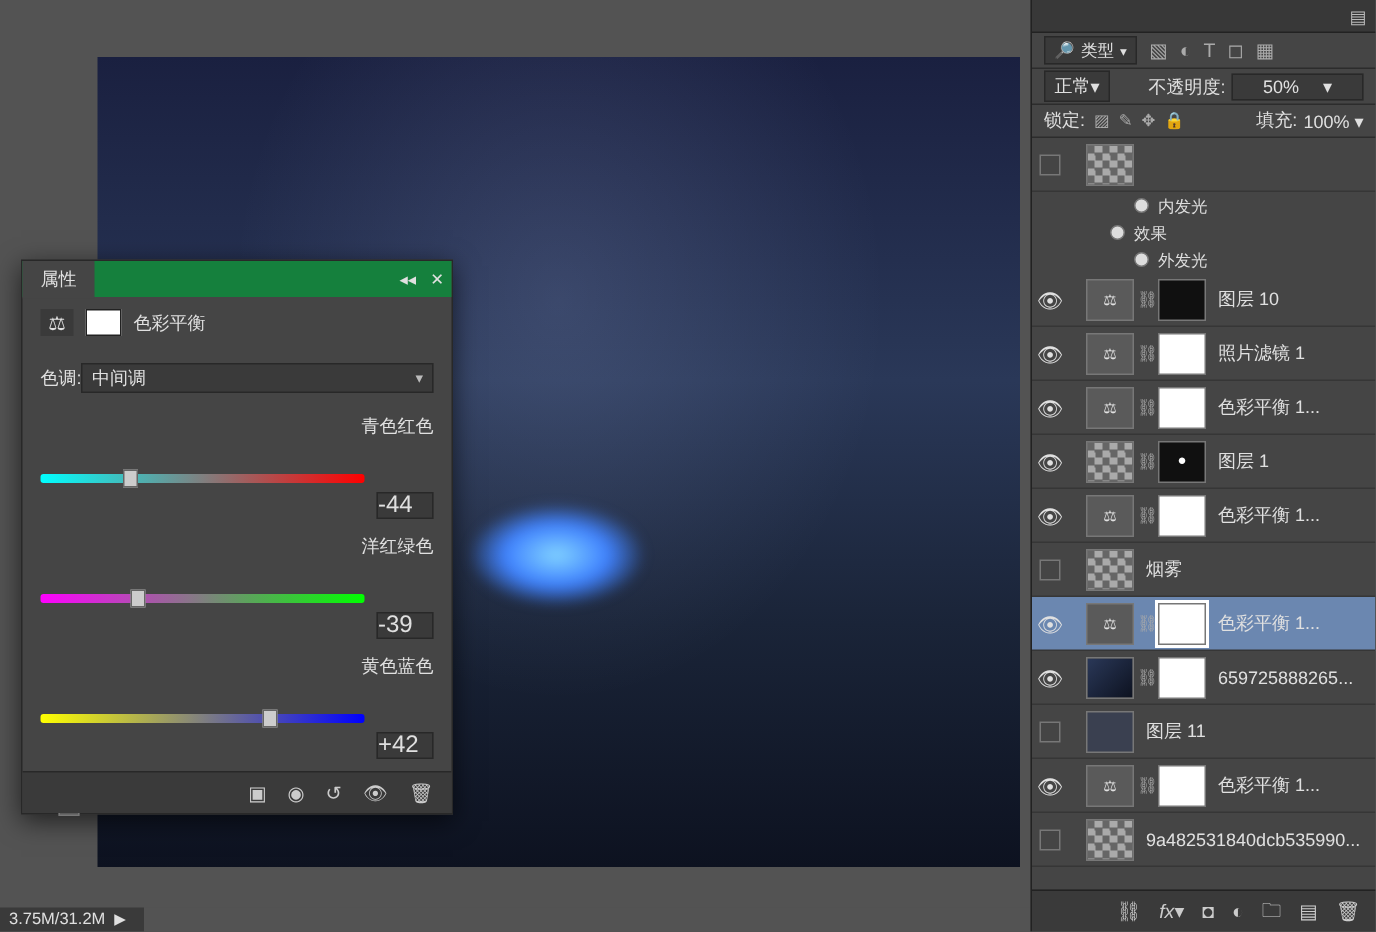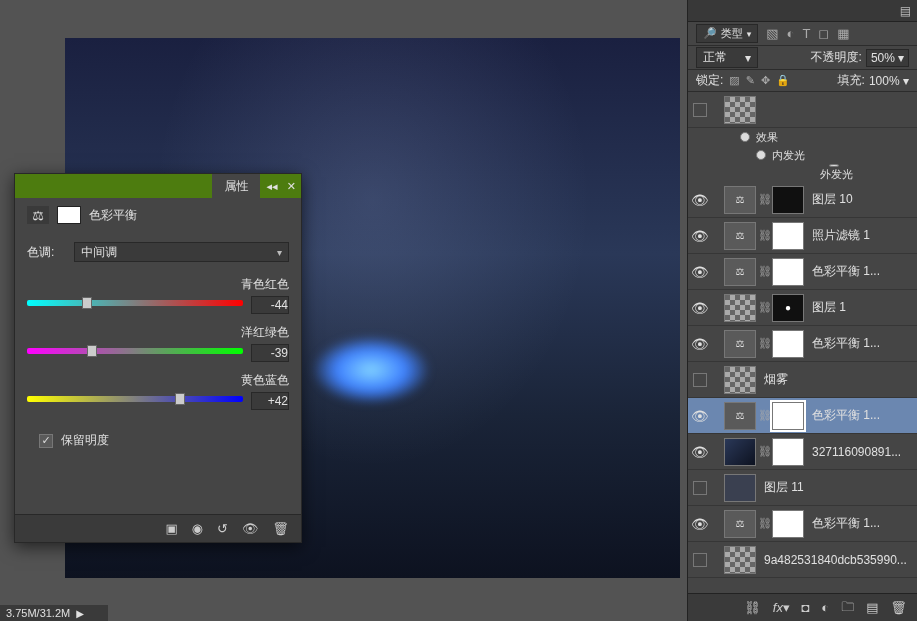--- a/index.html
+++ b/index.html
@@ -5,60 +5,60 @@
   * { box-sizing: border-box; margin: 0; padding: 0; font-family: "Microsoft YaHei", Arial, sans-serif; }
   body { background: #535353; width: 917px; height: 621px; overflow: hidden; position: relative; font-size: 12px; color: #e0e0e0; }
   
   .canvas-area { position: absolute; left: 0; top: 0; width: 687px; height: 605px; background: #535353; }
   .canvas-img { position: absolute; left: 65px; top: 38px; width: 615px; height: 540px; background: linear-gradient(180deg, #1a2040 0%, #2a3858 40%, #1a2438 70%, #0d1220 100%); overflow: hidden; }
   .canvas-img::before { content:""; position:absolute; left:40%; top:55%; width:120px; height:70px; background: radial-gradient(ellipse, #7fd4ff 0%, #3a7fff 40%, transparent 70%); filter: blur(4px); }
   .canvas-img::after { content:""; position:absolute; left:0; top:0; width:100%; height:100%; background: radial-gradient(ellipse at 50% 30%, rgba(180,200,255,0.15) 0%, transparent 50%); }
 
   
   .props-panel { position: absolute; left: 14px; top: 173px; width: 288px; height: 370px; background: #454545; border: 1px solid #282828; box-shadow: 0 4px 16px rgba(0,0,0,0.6); }
-  .props-tabbar { height: 24px; background: #4d7c0f; display: flex; align-items: center; justify-content: flex-end; padding: 0 5px 0 0; }
+  .props-tabbar { height: 24px; background: #15803d; display: flex; align-items: center; justify-content: space-between; padding: 0 5px 0 0; }
   .props-tab { background: #454545; padding: 4px 12px; font-size: 12px; }
   .props-tabbar .icons span { margin-left: 6px; cursor:pointer; font-size: 11px; }
   .props-header { display:flex; align-items:center; gap:8px; padding: 8px 12px 6px; }
   .props-header .adj-icon { width:22px; height:18px; background:#3a3a3a; display:flex; align-items:center; justify-content:center; font-size:13px; }
   .props-header .mask-icon { width:24px; height:18px; background:#fff; border:1px solid #222; }
   .props-body { padding: 6px 12px; }
-  .row { display:flex; align-items:center; gap:20px; margin: 6px 0 14px; }
+  .row { display:flex; align-items:center; gap:0; margin: 6px 0 14px; }
   .select-box { flex:1; background:#3a3a3a; border:1px solid #282828; height:20px; display:flex; align-items:center; justify-content:space-between; padding:0 6px; font-size:12px; }
   .select-box .chev { font-size:10px; color:#bbb; }
   .slider-row { margin: 4px 0 10px; }
   .slider-labels { display:flex; justify-content:flex-end; font-size:12px; margin-bottom:3px; }
   .slider-wrap { display:flex; align-items:center; gap:8px; }
   .slider-track { position:relative; flex:1; height:10px; }
   .slider-grad { height:6px; border-radius:2px; }
   .grad-cr { background: linear-gradient(90deg, #00ffff, #ff0000); }
   .grad-mg { background: linear-gradient(90deg, #ff00ff, #00ff00); }
   .grad-yb { background: linear-gradient(90deg, #ffff00, #0000ff); }
   .slider-thumb { position:absolute; top:-3px; width:10px; height:12px; background:#ccc; border:1px solid #666; transform:translateX(-50%); }
-  .val-box { width:38px; height:18px; background:#3a3a3a; border:1px solid #282828; text-align:right; line-height:16px; font-size:12px; }
+  .val-box { width:38px; height:18px; background:#3a3a3a; border:1px solid #282828; text-align:left; line-height:16px; font-size:16px;margin-top:32px; }
   .checkbox-row { display:flex; align-items:center; gap:8px; padding: 12px 12px; }
   .checkbox { width:14px; height:14px; background:#5a5a5a; border:1px solid #777; display:flex; align-items:center; justify-content:center; font-size:11px; color:#ddd; }
   .props-footer { position:absolute; bottom:0; left:0; right:0; height:28px; background:#3a3a3a; border-top:1px solid #282828; display:flex; align-items:center; justify-content:flex-end; gap:14px; padding:0 12px; }
   .props-footer span { font-size:13px; color:#ccc; cursor:pointer; }
 
   
-  .status-bar { position:absolute; left:0; bottom:0; height:16px; width:108px; background:#3a3a3a; color:#e0e0e0; font-size:11px; padding:1px 6px; display:flex; align-items:center; gap:6px; }
+  .status-bar { position:absolute; left:0; bottom:0; height:16px; width:96px; background:#3a3a3a; color:#e0e0e0; font-size:11px; padding:1px 6px; display:flex; align-items:center; gap:6px; }
   .status-bar .arrow { font-size:10px; }
 
   
   .right-panel { position:absolute; right:0; top:0; width:230px; height:621px; background:#454545; border-left:1px solid #222; }
   .rp-top { height:22px; background:#383838; border-bottom:1px solid #222; display:flex; align-items:center; justify-content:flex-end; padding:0 6px; gap:10px; font-size:12px; color:#bbb; }
   .rp-filter { height:24px; background:#454545; border-bottom:1px solid #2c2c2c; display:flex; align-items:center; gap:8px; padding:0 8px; }
   .rp-filter .search { display:flex; align-items:center; gap:4px; background:#3a3a3a; border:1px solid #282828; padding:1px 6px; font-size:11px; }
   .rp-filter .search .chev{font-size:9px;}
   .rp-filter .ficons { display:flex; gap:8px; font-size:13px; color:#aaa; }
   .rp-blend { height:24px; background:#454545; border-bottom:1px solid #2c2c2c; display:flex; align-items:center; padding:0 8px; gap:6px; font-size:12px; }
-  .rp-blend .select-sm { background:#3a3a3a; border:1px solid #282828; padding:1px 6px; display:flex; align-items:center; gap:18px; }
-  .rp-blend .opacity { margin-left:auto; display:flex; align-items:center; gap:4px; }
-  .rp-blend .pct { background:#3a3a3a; border:1px solid #282828; padding:1px 4px; display:flex; gap:3px; }
+  .rp-blend .select-sm { background:#3a3a3a; border:1px solid #282828; padding:1px 6px; display:flex; align-items:center; }
+  .rp-blend .opacity { margin-left:auto; display:flex; align-items:flex-end; gap:4px; }
+  .rp-blend .pct { background:#3a3a3a; border:1px solid #282828; padding:1px 20px; display:flex; gap:16px; }
   .rp-lock { height:22px; background:#454545; border-bottom:1px solid #2c2c2c; display:flex; align-items:center; padding:0 8px; gap:6px; font-size:12px; }
   .rp-lock .lockicons { display:flex; gap:6px; font-size:11px; color:#aaa; }
   .rp-lock .fill { margin-left:auto; display:flex; align-items:center; gap:4px; }
 
   .layer-list { position:absolute; top:92px; bottom:28px; left:0; right:0; overflow:hidden; }
   .layer { display:flex; align-items:center; height:36px; border-bottom:1px solid #363636; background:#454545; }
   .layer.selected { background:#6b87b0; }
   .vis { width:24px; display:flex; align-items:center; justify-content:center; font-size:14px; }
   .vis.empty::before { content:""; width:12px; height:12px; border:1px solid #777; display:block; }
   .indent { width:12px; }
@@ -215,30 +215,30 @@
       </div>
     </div>
   </div>
 
   <div class="layer-list" id="layer-list">
       <div class="layer">
         <div class="vis empty"></div>
         <div class="indent"></div>
         <div class="thumb checker"></div>
       </div>
+      <div class="sub-effect on" style="padding-left: 68px;">
+        <div class="dot"></div>
+        <span>内发光</span>
+      </div>
       <div class="sub-effect on">
         <div class="dot"></div>
         <span>效果</span>
       </div>
       <div class="sub-effect on" style="padding-left: 68px;">
         <div class="dot"></div>
-        <span>内发光</span>
-      </div>
-      <div class="sub-effect on" style="padding-left: 68px; flex-direction: column;">
-        <div class="dot"></div>
         <span>外发光</span>
       </div>
       <div class="layer">
         <div class="vis">👁</div>
         <div class="indent"></div>
         <div class="thumb" style="background: rgb(90, 90, 90);">⚖</div>
         <div class="link-icon">⛓</div>
         <div class="thumb black"></div>
         <div class="lname">图层 10</div>
       </div>
@@ -287,21 +287,21 @@
         <div class="link-icon">⛓</div>
         <div class="thumb white" style="outline: rgb(255, 255, 255) solid 2px;"></div>
         <div class="lname">色彩平衡 1...</div>
       </div>
       <div class="layer">
         <div class="vis">👁</div>
         <div class="indent"></div>
         <div class="thumb img"></div>
         <div class="link-icon">⛓</div>
         <div class="thumb white"></div>
-        <div class="lname">327116090891...</div>
+        <div class="lname">659725888265...</div>
       </div>
       <div class="layer">
         <div class="vis empty"></div>
         <div class="indent"></div>
         <div class="thumb" style="background: rgb(58, 64, 80);"></div>
         <div class="lname">图层 11</div>
       </div>
       <div class="layer">
         <div class="vis">👁</div>
         <div class="indent"></div>

